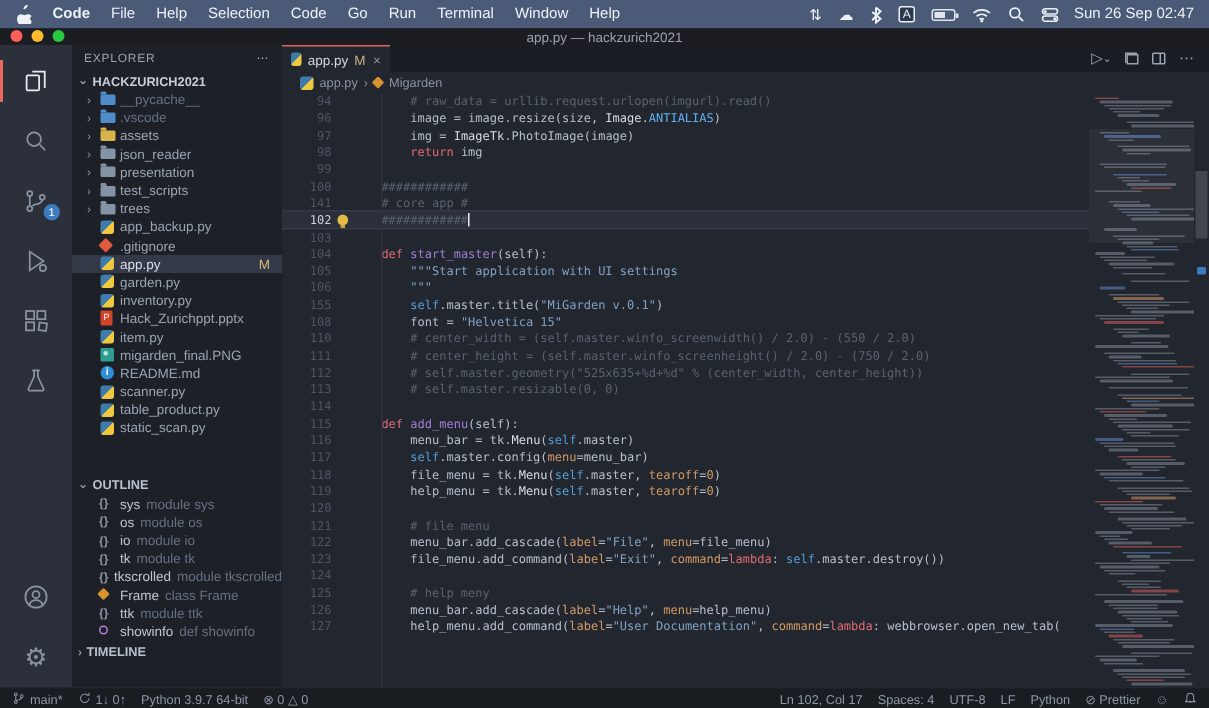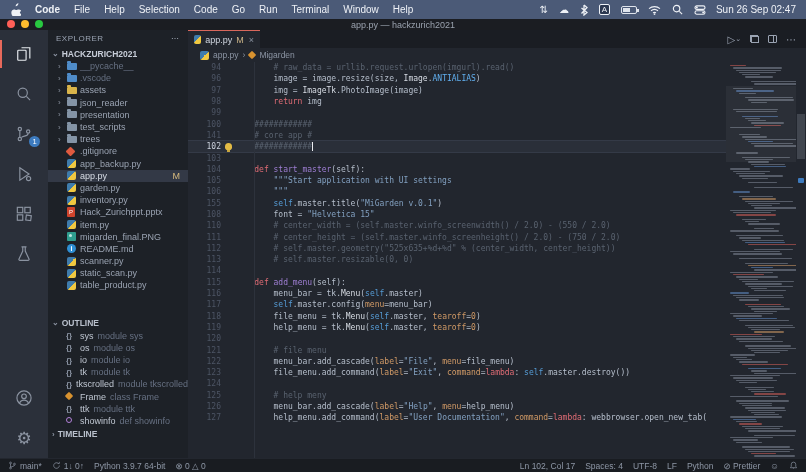--- a/index.html
+++ b/index.html
@@ -318,30 +318,30 @@
             <div class="frow">
               <span class="fchev">›</span>
               <span class="fic">
                 <span class="folder" style="background:#8494a6"></span>
               </span>
               <span>trees</span>
             </div>
             <div class="frow">
               <span class="fchev"></span>
               <span class="fic">
+                <span class="pyic"></span>
+              </span>
+              <span>app_backup.py</span>
+            </div>
+            <div class="frow">
+              <span class="fchev"></span>
+              <span class="fic">
                 <span class="gitic"></span>
               </span>
               <span>.gitignore</span>
-            </div>
-            <div class="frow">
-              <span class="fchev"></span>
-              <span class="fic">
-                <span class="pyic"></span>
-              </span>
-              <span>app_backup.py</span>
             </div>
             <div class="frow sel">
               <span class="fchev"></span>
               <span class="fic">
                 <span class="pyic"></span>
               </span>
               <span>app.py</span>
               <span class="badge">M</span>
             </div>
             <div class="frow">
@@ -391,28 +391,28 @@
               <span class="fic">
                 <span class="pyic"></span>
               </span>
               <span>scanner.py</span>
             </div>
             <div class="frow">
               <span class="fchev"></span>
               <span class="fic">
                 <span class="pyic"></span>
               </span>
+              <span>table_product.py</span>
+            </div>
+            <div class="frow">
+              <span class="fchev"></span>
+              <span class="fic">
+                <span class="pyic"></span>
+              </span>
               <span>static_scan.py</span>
-            </div>
-            <div class="frow">
-              <span class="fchev"></span>
-              <span class="fic">
-                <span class="pyic"></span>
-              </span>
-              <span>table_product.py</span>
             </div>
           </div>
         <div class="sb-gap"></div>
         <div class="sb-section">
           <span class="chev">⌄</span>
           <span>OUTLINE</span>
         </div>
         <div id="outline">
             <div class="orow">
               <span class="oic module">{}</span>

